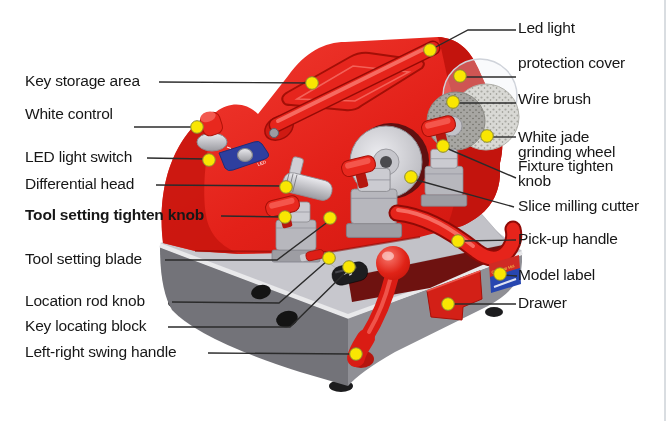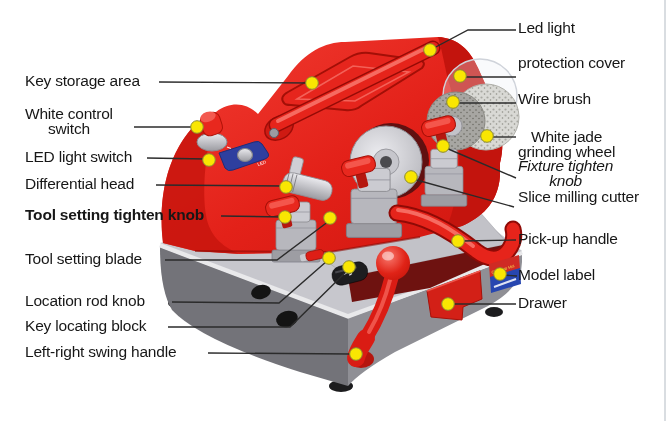--- a/index.html
+++ b/index.html
@@ -1,21 +1,21 @@
 <!DOCTYPE html>
 <html><head>
 <meta charset="utf-8">
 <style>
   html,body{margin:0;padding:0;background:#ffffff;}
   #stage{position:relative;width:672px;height:421px;overflow:hidden;background:#fff;
          font-family:"Liberation Sans","DejaVu Sans",sans-serif;}
   #machine-art,#callout-layer{position:absolute;left:0;top:0;width:672px;height:421px;}
   #labels-layer{position:absolute;left:0;top:0;width:672px;height:421px;pointer-events:none;}
   .label{position:absolute;color:#171717;font-size:15.5px;line-height:14.5px;
-         letter-spacing:-0.2px;white-space:nowrap;font-weight:500;text-align:center;}
+         letter-spacing:-0.2px;white-space:nowrap;font-weight:500;}
   .label .ln{display:block;}
   .leader{fill:none;}
   #edge-line{position:absolute;top:0;width:2px;height:421px;}
 </style>
 </head>
 <body>
 
 <div id="stage" style="background: rgb(255, 255, 255);">
 
   <svg id="machine-art" viewBox="0 0 672 421">
@@ -219,21 +219,20 @@
       <polyline points="516,304 452,304" class="leader" stroke="#2b2b2b" stroke-width="1.4"></polyline>
       <circle cx="448" cy="304" r="6.3" fill="#f9e602" stroke="#8a8a33" stroke-width="1"></circle>
     </svg>
 
   <div id="labels-layer">
       <div class="label left" style="left: 25px; top: 74px;">
         <span class="ln">Key storage area</span>
       </div>
       <div class="label left" style="left: 25px; top: 107px;">
         <span class="ln">White control</span>
-        <span class="ln">switch</span>
       </div>
       <div class="label left" style="left: 25px; top: 150px;">
         <span class="ln">LED light switch</span>
       </div>
       <div class="label left" style="left: 25px; top: 177px;">
         <span class="ln">Differential head</span>
       </div>
       <div class="label left" style="left: 25px; top: 208px; font-weight: bold;">
         <span class="ln">Tool setting tighten knob</span>
       </div>
@@ -255,25 +254,25 @@
       <div class="label right" style="left: 518px; top: 56px;">
         <span class="ln">protection cover</span>
       </div>
       <div class="label right" style="left: 518px; top: 92px;">
         <span class="ln">Wire brush</span>
       </div>
       <div class="label right" style="left: 518px; top: 130px;">
         <span class="ln">White jade</span>
         <span class="ln">grinding wheel</span>
       </div>
-      <div class="label right" style="left: 518px; top: 159px; font-style: italic;">
+      <div class="label right" style="left: 518px; top: 159px;">
         <span class="ln">Fixture tighten</span>
         <span class="ln">knob</span>
       </div>
-      <div class="label right" style="left: 518px; top: 190px;">
+      <div class="label right" style="left: 518px; top: 199px;">
         <span class="ln">Slice milling cutter</span>
       </div>
       <div class="label right" style="left: 518px; top: 232px;">
         <span class="ln">Pick-up handle</span>
       </div>
       <div class="label right" style="left: 518px; top: 268px;">
         <span class="ln">Model label</span>
       </div>
       <div class="label right" style="left: 518px; top: 296px;">
         <span class="ln">Drawer</span>

